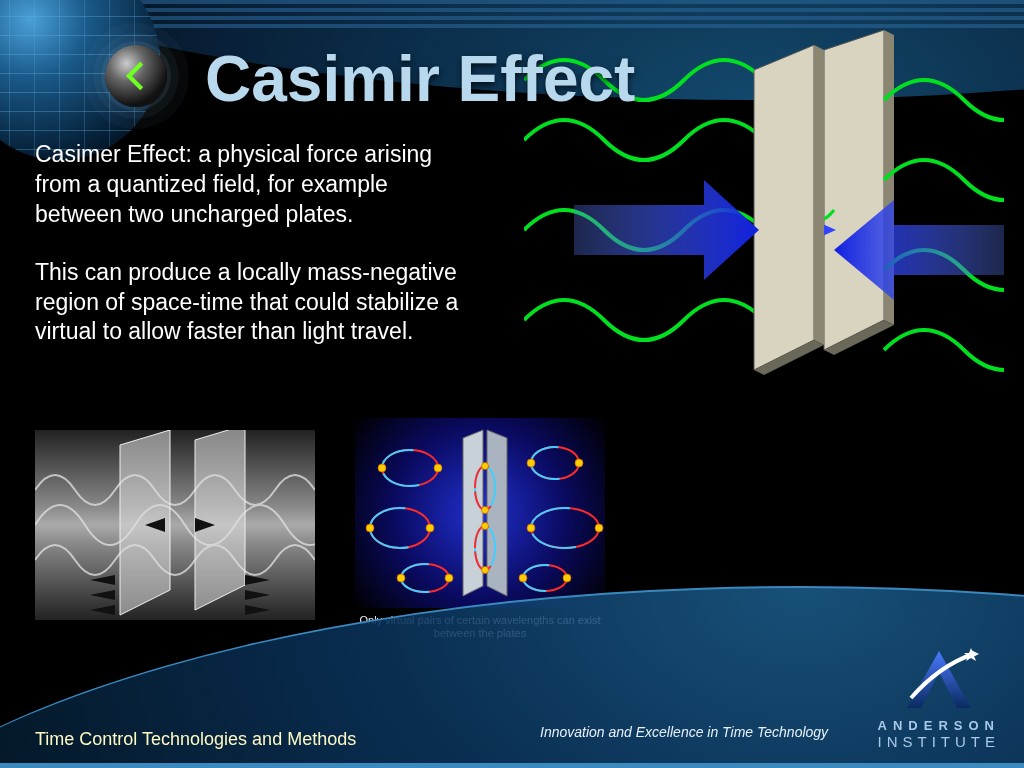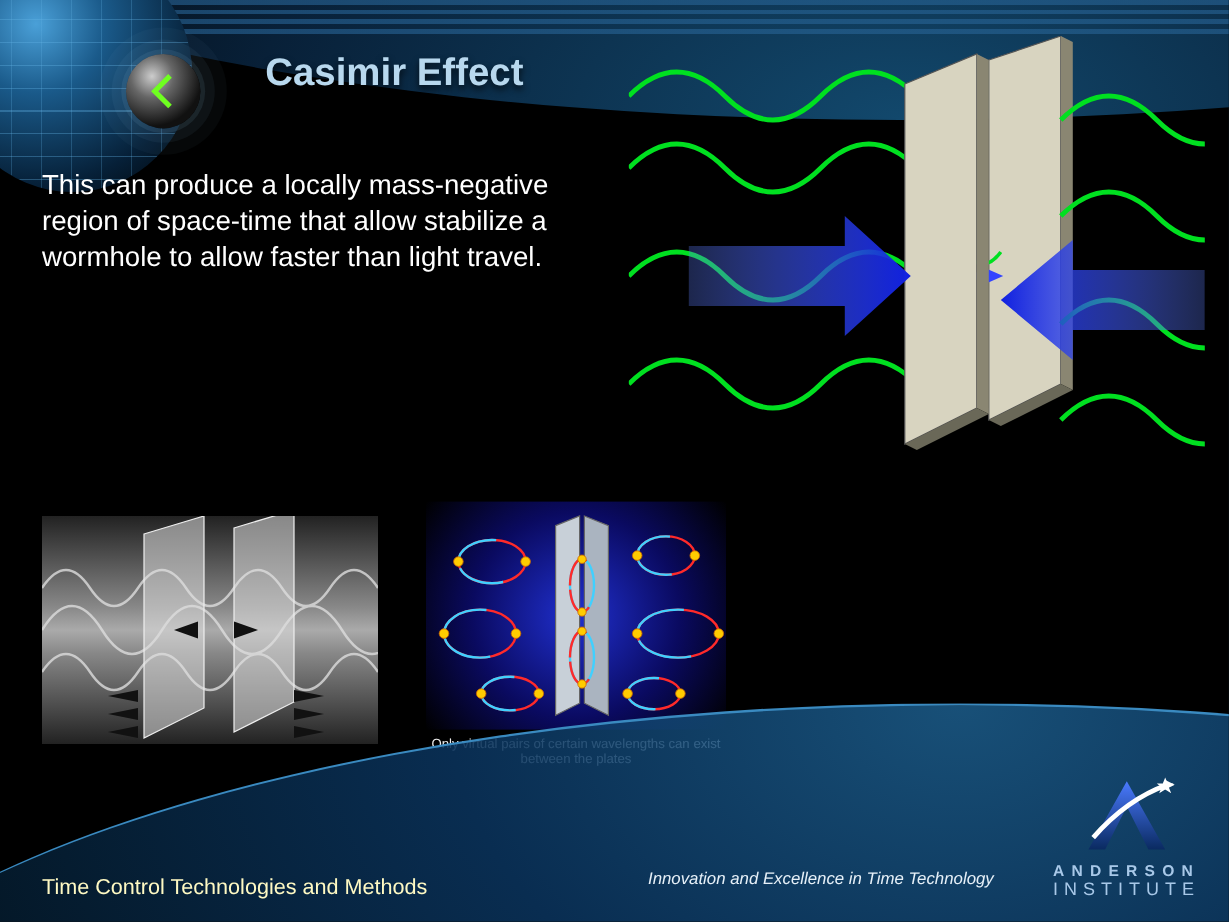--- a/index.html
+++ b/index.html
@@ -66,22 +66,22 @@
       0 0 0 22px rgba(150,200,230,0.04);
     display: flex;
     align-items: center;
     justify-content: center;
     cursor: pointer;
   }
   .back-btn svg { width: 34px; height: 34px; }
   .title {
     position: absolute;
     top: 42px;
-    left: 221px;
-    font-size: 32px;
+    left: 205px;
+    font-size: 64px;
     font-weight: bold;
     color: #b8d8ee;
     text-shadow: 0 3px 6px rgba(0,0,0,0.7);
     z-index: 6;
   }
   .body-text {
     position: absolute;
     top: 140px;
     left: 35px;
     width: 430px;
@@ -193,21 +193,22 @@
 
 <div class="back-btn">
   <svg viewBox="0 0 24 24">
     <polyline points="16,3 7,12 16,21" fill="none" stroke="#6fff20" stroke-width="3"></polyline>
   </svg>
 </div>
 
 <div class="title">Casimir Effect</div>
 
 <div class="body-text">
-  <p>This can produce a locally mass-negative region of space-time that allow stabilize a wormhole to allow faster than light travel.</p>
+  <p>Casimer Effect: a physical force arising from a quantized field, for example between two uncharged plates.</p>
+  <p>This can produce a locally mass-negative region of space-time that could stabilize a virtual to allow faster than light travel.</p>
 </div>
 
 <div class="diagram-main">
   <svg viewBox="0 0 480 370" width="480" height="370">
 
     <g stroke="#00e020" stroke-width="4" fill="none">
       <path d="M0 50 Q 40 10 80 50 T 160 50 T 240 50"></path>
       <path d="M0 110 Q 40 70 80 110 T 160 110 T 240 110"></path>
       <path d="M0 200 Q 40 160 80 200 T 160 200 T 240 200"></path>
       <path d="M0 290 Q 40 250 80 290 T 160 290 T 240 290"></path>

